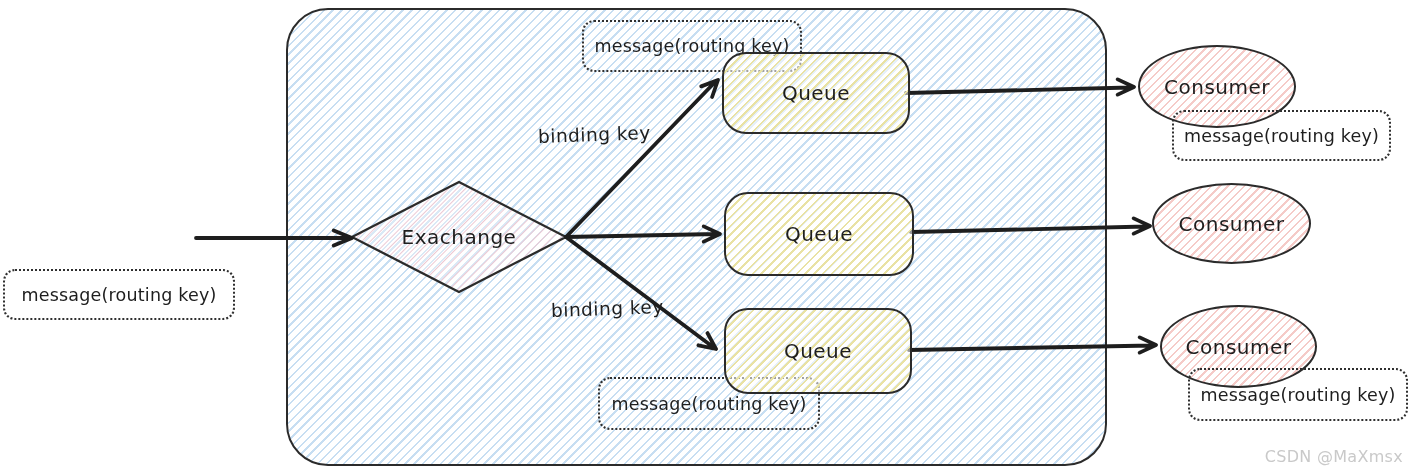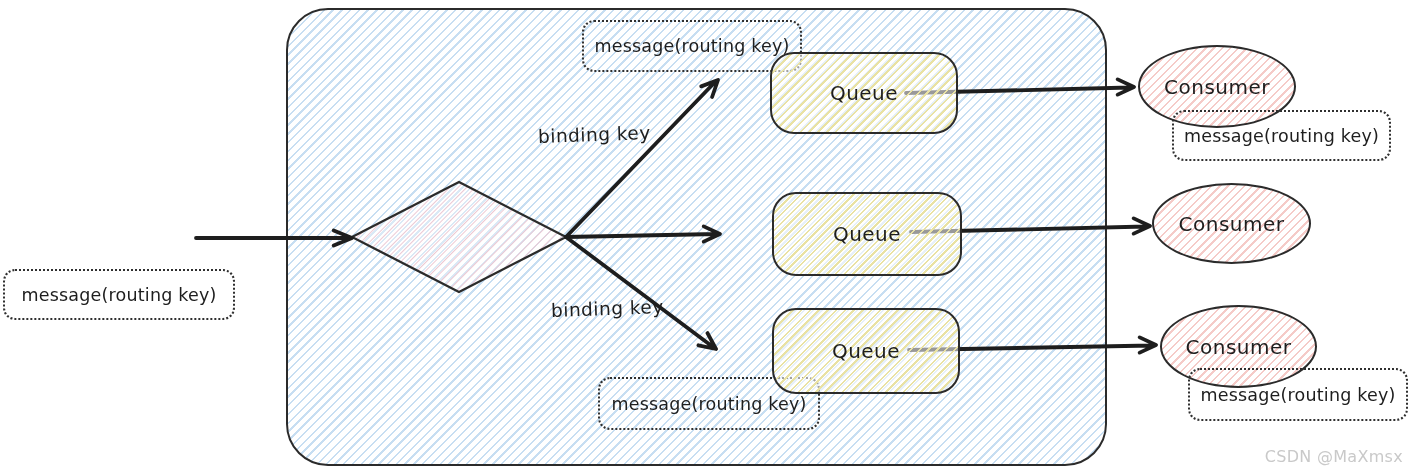--- a/index.html
+++ b/index.html
@@ -30,21 +30,21 @@
     display:flex;align-items:center;justify-content:center;z-index:4;
     background-color:#ffffff;
     background-image:repeating-linear-gradient(135deg,var(--pink-hatch) 0 1.8px,transparent 1.8px 5.8px);
     font-size:20px;letter-spacing:.5px;
   }
   .queue-box{
     position:absolute;border:2.3px solid var(--stroke);border-radius:24px;
     display:flex;align-items:center;justify-content:center;z-index:4;
     background-color:rgba(255,255,255,0.55);
     background-image:repeating-linear-gradient(135deg,var(--yellow-hatch) 0 1.8px,transparent 1.8px 6.2px);
-    font-size:20px;letter-spacing:.5px;margin-left:48px;
+    font-size:20px;letter-spacing:.5px;
   }
   .msg-label{
     position:absolute;border:2.4px dotted #2f2f2f;border-radius:12px;
     display:flex;align-items:center;justify-content:center;
     font-size:17.5px;white-space:nowrap;letter-spacing:.2px;text-align:center;
   }
   .msg-under{z-index:3;}
   .msg-over{z-index:5;}
   .exchange-label{
     position:absolute;left:389px;top:225px;width:140px;z-index:4;
@@ -89,20 +89,21 @@
       <path d="M906,93 L1130,87.5 M1117.7,79.4 L1134,87 L1117.7,94.6"></path>
       <path d="M911,232 L1146,226.5 M1133.7,218.4 L1150,226 L1133.7,233.6"></path>
       <path d="M909,350 L1152,345.5 M1139.7,337.4 L1156,345 L1139.7,352.6"></path>
     </g>
   </svg>
 
   <div class="msg-label msg-under" style="left:3px;top:269px;width:228px;height:47px;">
     <span>message(routing key)</span>
   </div>
 
+  <div class="exchange-label">Exachange</div>
 
   <div class="bk-label" style="left:538px;top:124px;">binding key</div>
   <div class="bk-label" style="left:551px;top:298px;">binding key</div>
 
   <div class="msg-label msg-under" style="left:582px;top:20px;width:216px;height:48px;">
     <span>message(routing key)</span>
   </div>
   <div class="msg-label msg-under" style="left:598px;top:377px;width:218px;height:49px;">
     <span>message(routing key)</span>
   </div>

